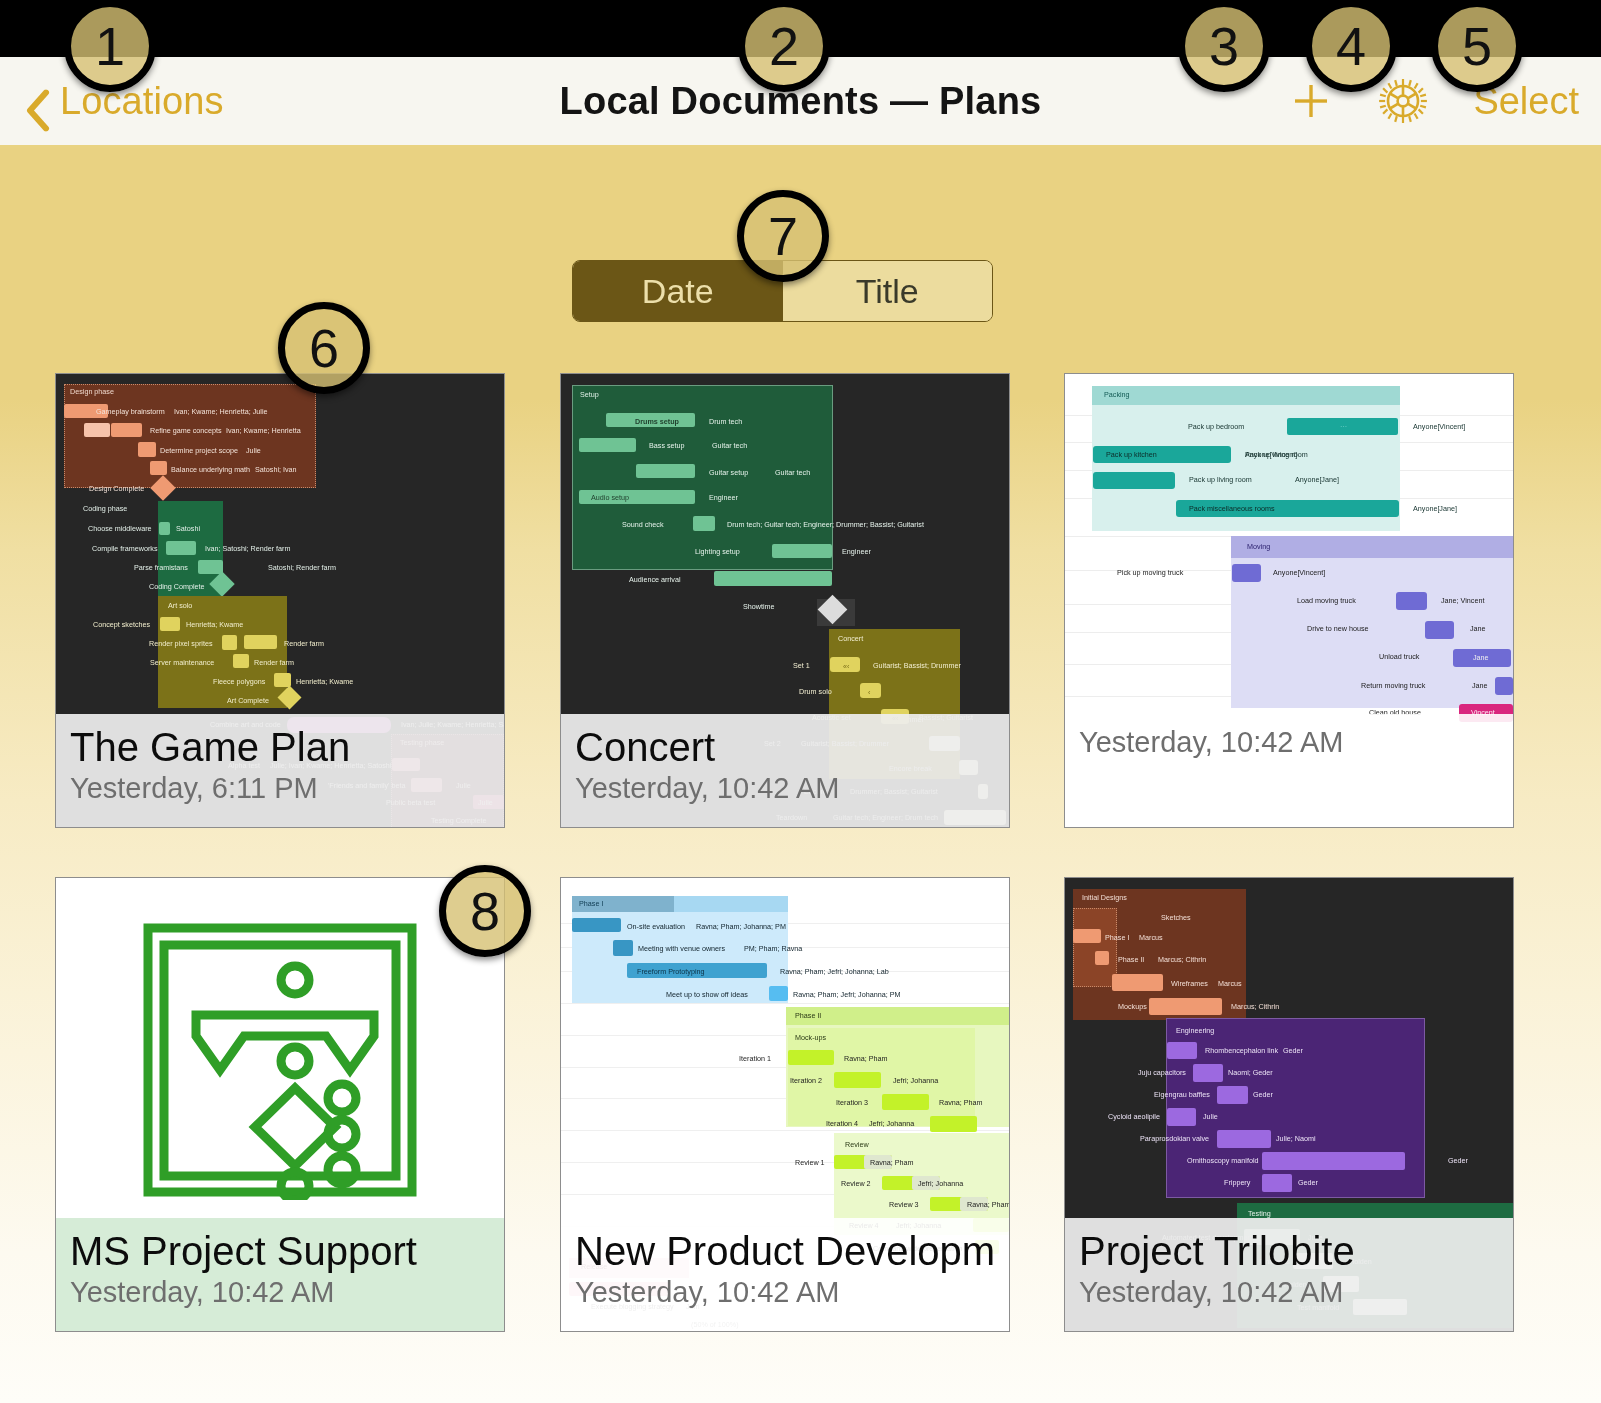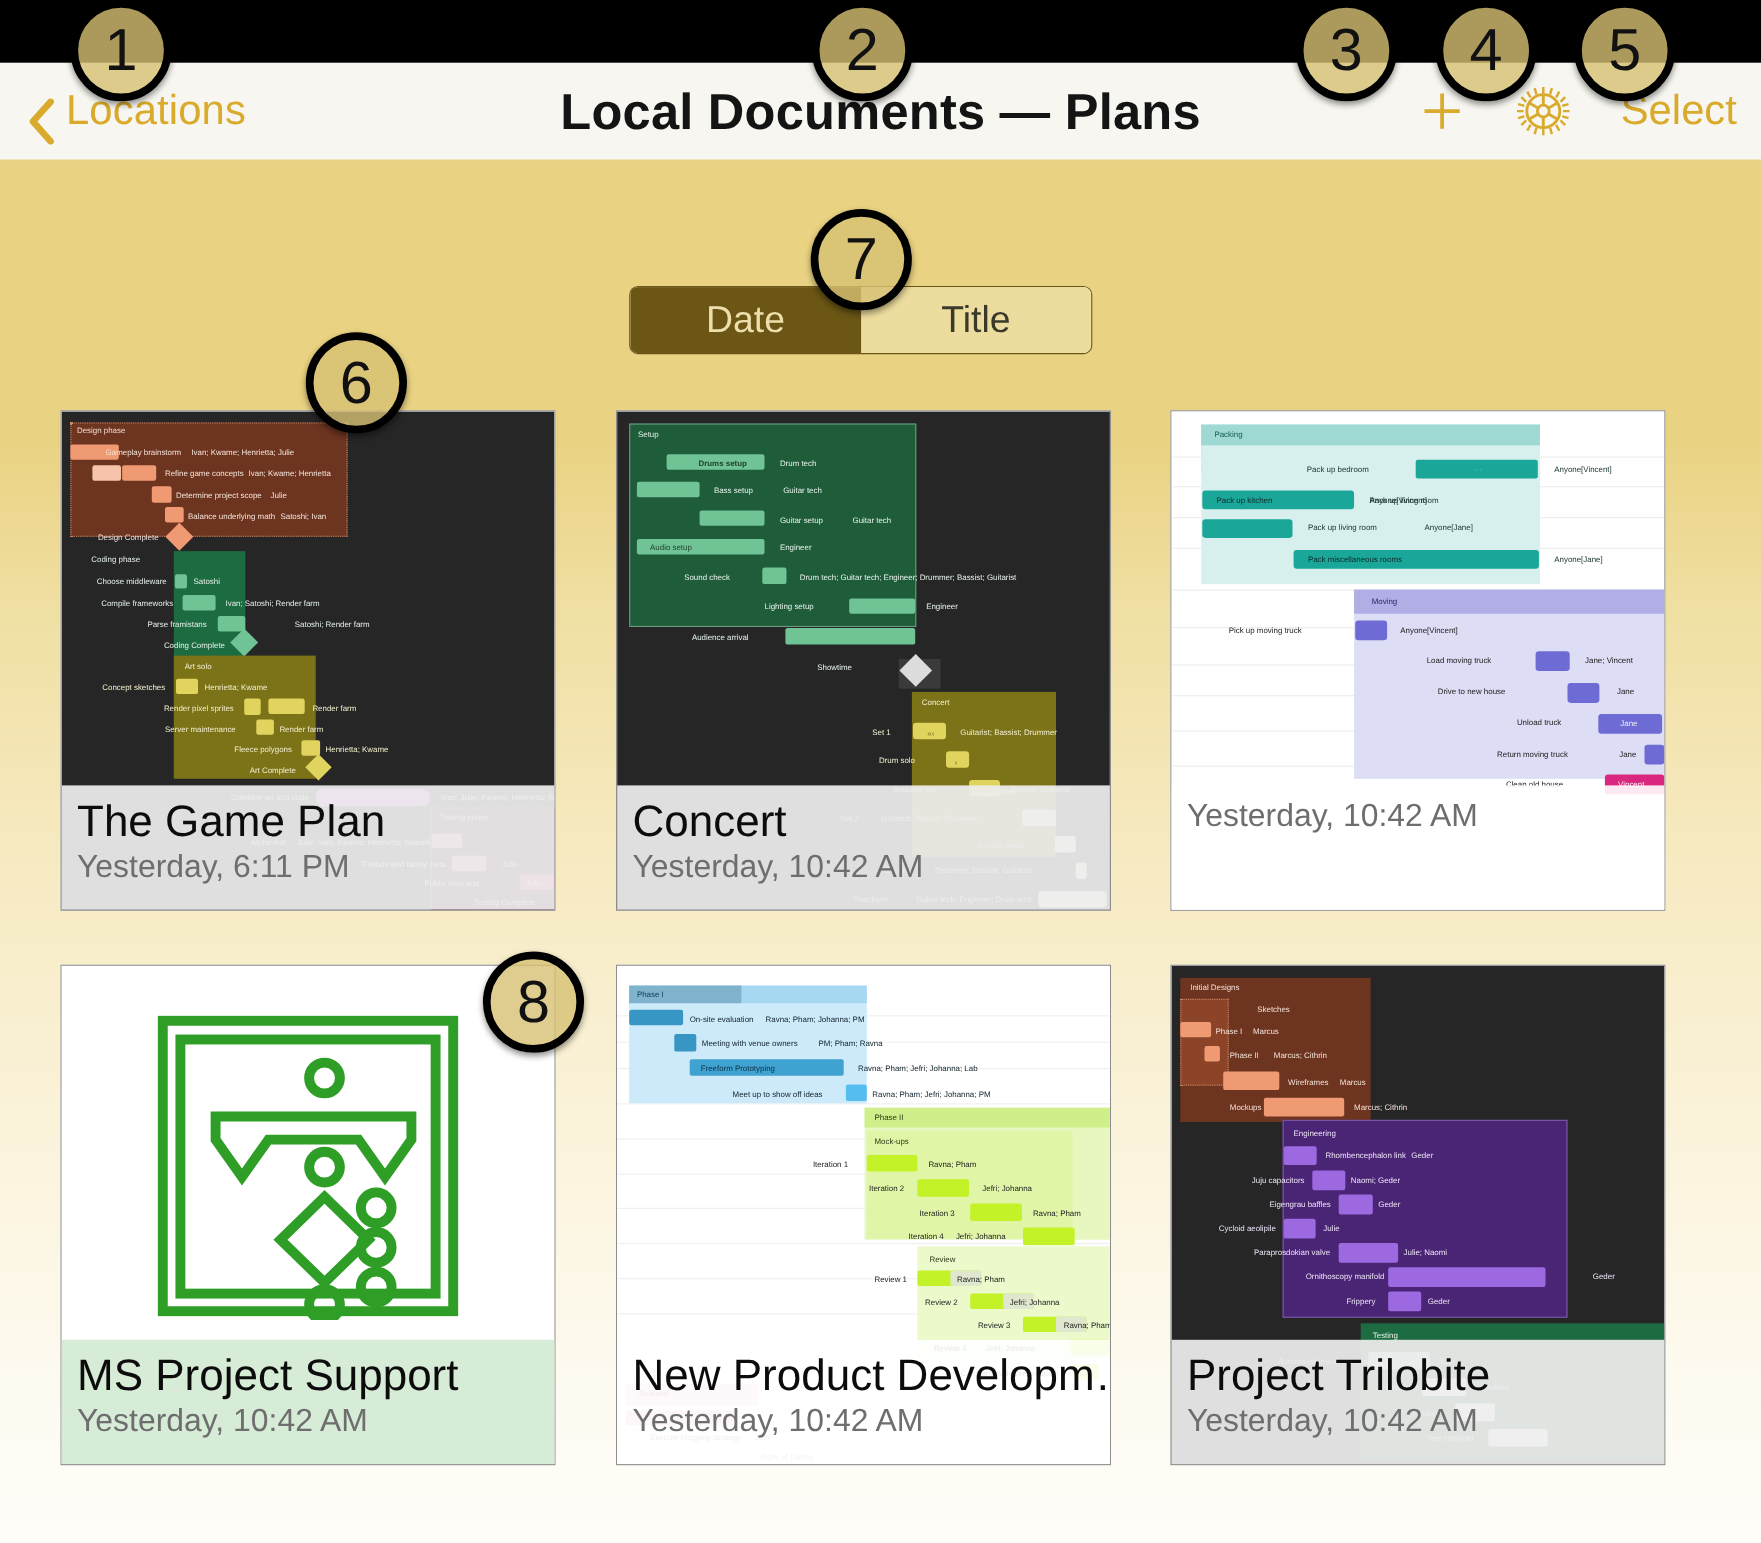--- a/index.html
+++ b/index.html
@@ -25,21 +25,21 @@
   }
   .nav-back {
     position:absolute; left:26px; top:50%; transform:translateY(-50%);
     display:flex; align-items:center; gap:10px;
     color:#d9aa2b; font-size:38px; letter-spacing:0.1px;
     cursor:pointer;
   }
   .chev-left { display:block; width:24px; height:24px; }
   .nav-title {
     position:absolute; left:0; right:0; top:50%; transform:translateY(-50%);
-    text-align:center; font-size:46px; font-weight:bold; color:#141414;
+    text-align:center; font-size:38px; font-weight:bold; color:#141414;
     letter-spacing:0.2px;
   }
   .nav-right {
     position:absolute; right:22px; top:50%; transform:translateY(-50%);
     display:flex; align-items:center; gap:44px;
   }
   .plus-icon { width:44px; height:44px; display:block; cursor:pointer; }
   .gear-icon { width:52px; height:52px; display:block; cursor:pointer; }
   .select-btn { color:#d9aa2b; font-size:38px; cursor:pointer; }
 
@@ -76,21 +76,21 @@
   .card.r1 { top:225px; }
   .card.r2 { top:729px; }
   .card.c1 { left:55px; }
   .card.c2 { left:560px; }
   .card.c3 { left:1064px; }
 
   .thumb { position:absolute; left:0; top:0; width:448px; height:453px; overflow:hidden; }
   .thumb-inner { position:absolute; left:0; top:0; width:448px; height:453px; }
 
   .card-footer {
-    position:absolute; left:0; bottom:0; width:504px; height:113px;
+    position:absolute; left:0; bottom:0; width:448px; height:113px;
     padding:10px 14px 0 14px;
   }
   .card-footer.dark-over { background:rgba(238,238,238,0.93); }
   .card-footer.white-over { background:rgba(255,255,255,0.90); }
   .card-footer.green-over { background:#d6ecd7; }
   .card-title {
     font-size:40px; color:#0c0c0c; white-space:nowrap; overflow:hidden;
     line-height:1.15;
   }
   .card-date { font-size:29px; color:#6e6e6e; margin-top:2px; }
@@ -506,21 +506,21 @@
           <div class="card-date">Yesterday, 10:42 AM</div>
         </div>
       </div>
 
       <div class="card r2 c3">
         <div class="thumb">
           <div class="thumb-inner dark-bg">
             <div class="grp" style="left:8px;top:11px;width:173px;height:131px;background:#6d3520;"></div>
             <div class="grp" style="left:8px;top:30px;width:44px;height:79px;background:#8b4427;border:1px dotted #c98a6a;"></div>
             <div class="gt" style="left:17px;top:15px;color:#f3dfd6;">Initial Designs</div>
-            <div class="gt" style="left:30px;top:35px;color:#f3dfd6;padding-left:48px;">Sketches</div>
+            <div class="gt" style="left:48px;top:35px;color:#f3dfd6;padding-left:48px;">Sketches</div>
             <div class="bar" style="left:8px;top:51px;width:28px;height:14px;background:#ef9a72;"></div>
             <div class="gt" style="left:40px;top:55px;color:#f3dfd6;">Phase I</div>
             <div class="gt" style="left:74px;top:55px;color:#f3dfd6;">Marcus</div>
             <div class="bar" style="left:30px;top:73px;width:14px;height:14px;background:#ef9a72;"></div>
             <div class="gt" style="left:53px;top:77px;color:#f3dfd6;">Phase II</div>
             <div class="gt" style="left:93px;top:77px;color:#f3dfd6;">Marcus; Cithrin</div>
             <div class="bar" style="left:47px;top:96px;width:51px;height:17px;background:#ef9a72;"></div>
             <div class="gt" style="left:106px;top:101px;color:#f3dfd6;">Wireframes</div>
             <div class="gt" style="left:153px;top:101px;color:#f3dfd6;">Marcus</div>
             <div class="bar" style="left:84px;top:120px;width:73px;height:17px;background:#ef9a72;"></div>

